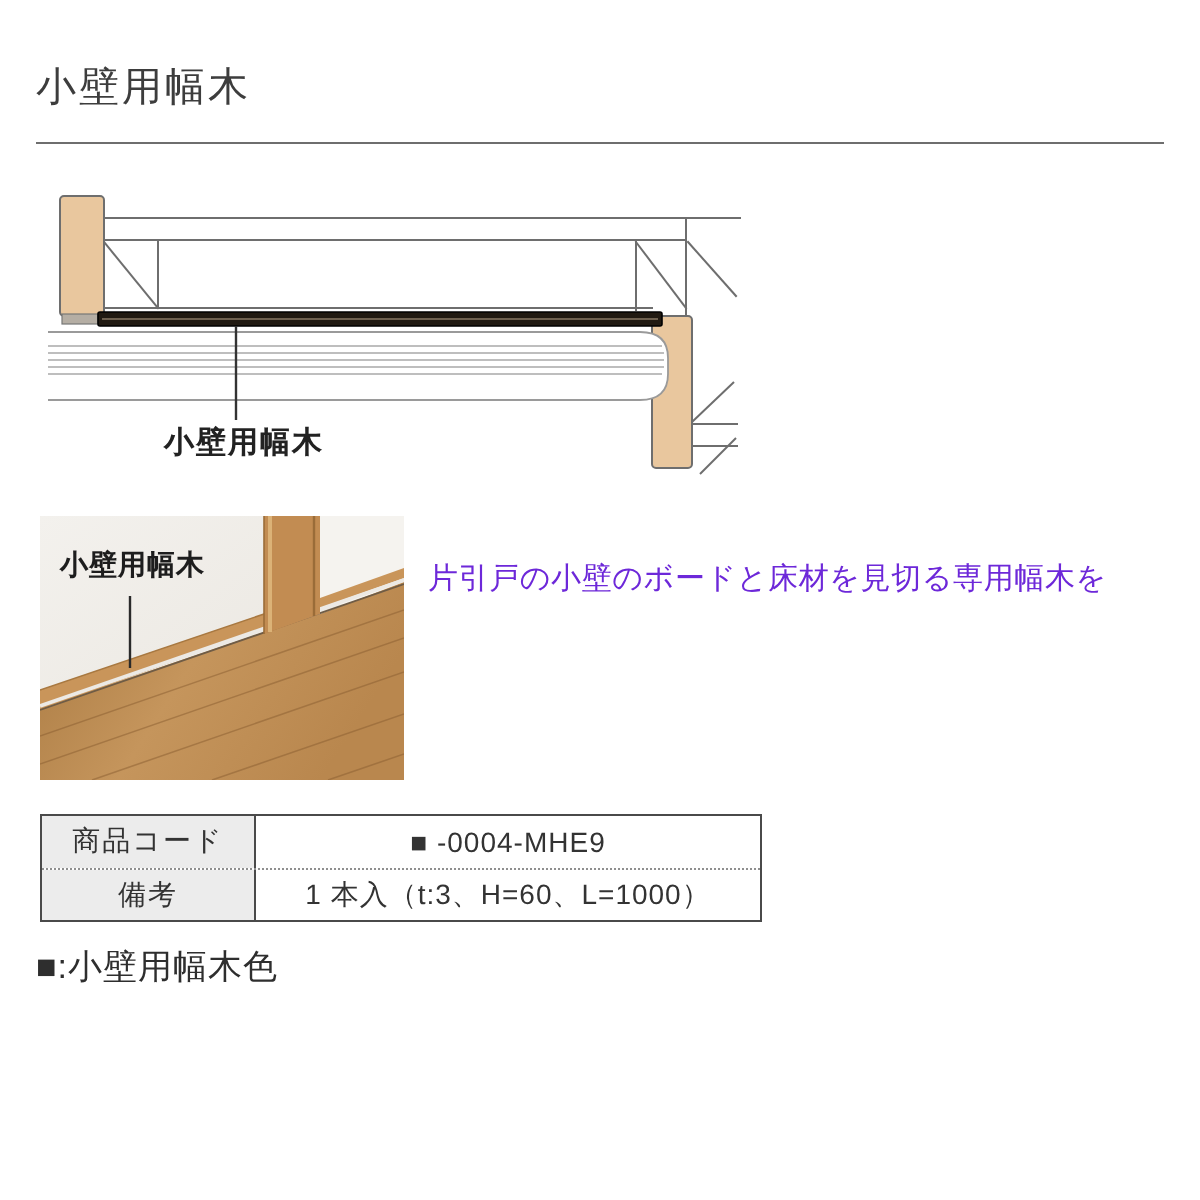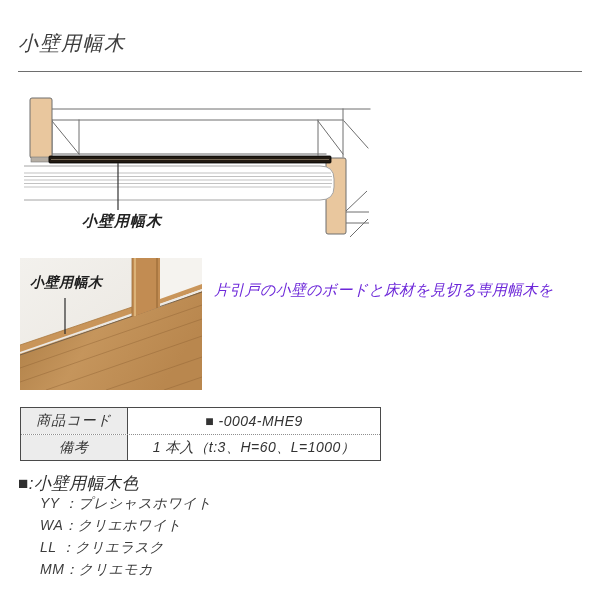--- a/index.html
+++ b/index.html
@@ -1,19 +1,19 @@
 <!DOCTYPE html>
 <html><head>
 <meta charset="utf-8">
 <style>
   * { margin:0; padding:0; box-sizing:border-box; }
   html,body { background:#ffffff; }
   .page {
     position:relative; width:600px; height:600px; background:#ffffff; overflow:hidden;
-    font-family:"Liberation Sans","DejaVu Sans",sans-serif; color:#3a3a3a;font-style:italic;
+    font-family:"Liberation Sans","DejaVu Sans",sans-serif; color:#3a3a3a;
   }
   .page-title {
     position:absolute; left:18px; top:30px; font-size:20px; font-weight:500;
     letter-spacing:1.5px; color:#3d3d3d;
   }
   .title-rule {
     position:absolute; left:18px; top:71px; width:564px; height:0;
     border-top:1px solid #6e6e6e;
   }
   .diagram-svg { position:absolute; left:15px; top:92px; }
@@ -151,20 +151,14 @@
       <div class="spec-cell-h">商品コード</div>
       <div class="spec-cell-v">■ -0004-MHE9</div>
     </div>
     <div class="spec-row">
       <div class="spec-cell-h">備考</div>
       <div class="spec-cell-v">1 本入（t:3、H=60、L=1000）</div>
     </div>
   </div>
 
   <div class="legend-heading">■:小壁用幅木色</div>
-  <div class="legend-items">
-    <div>YY ：プレシャスホワイト</div>
-    <div>WA：クリエホワイト</div>
-    <div>LL ：クリエラスク</div>
-    <div>MM：クリエモカ</div>
-  </div>
 
 </div>
 
 </body></html>

